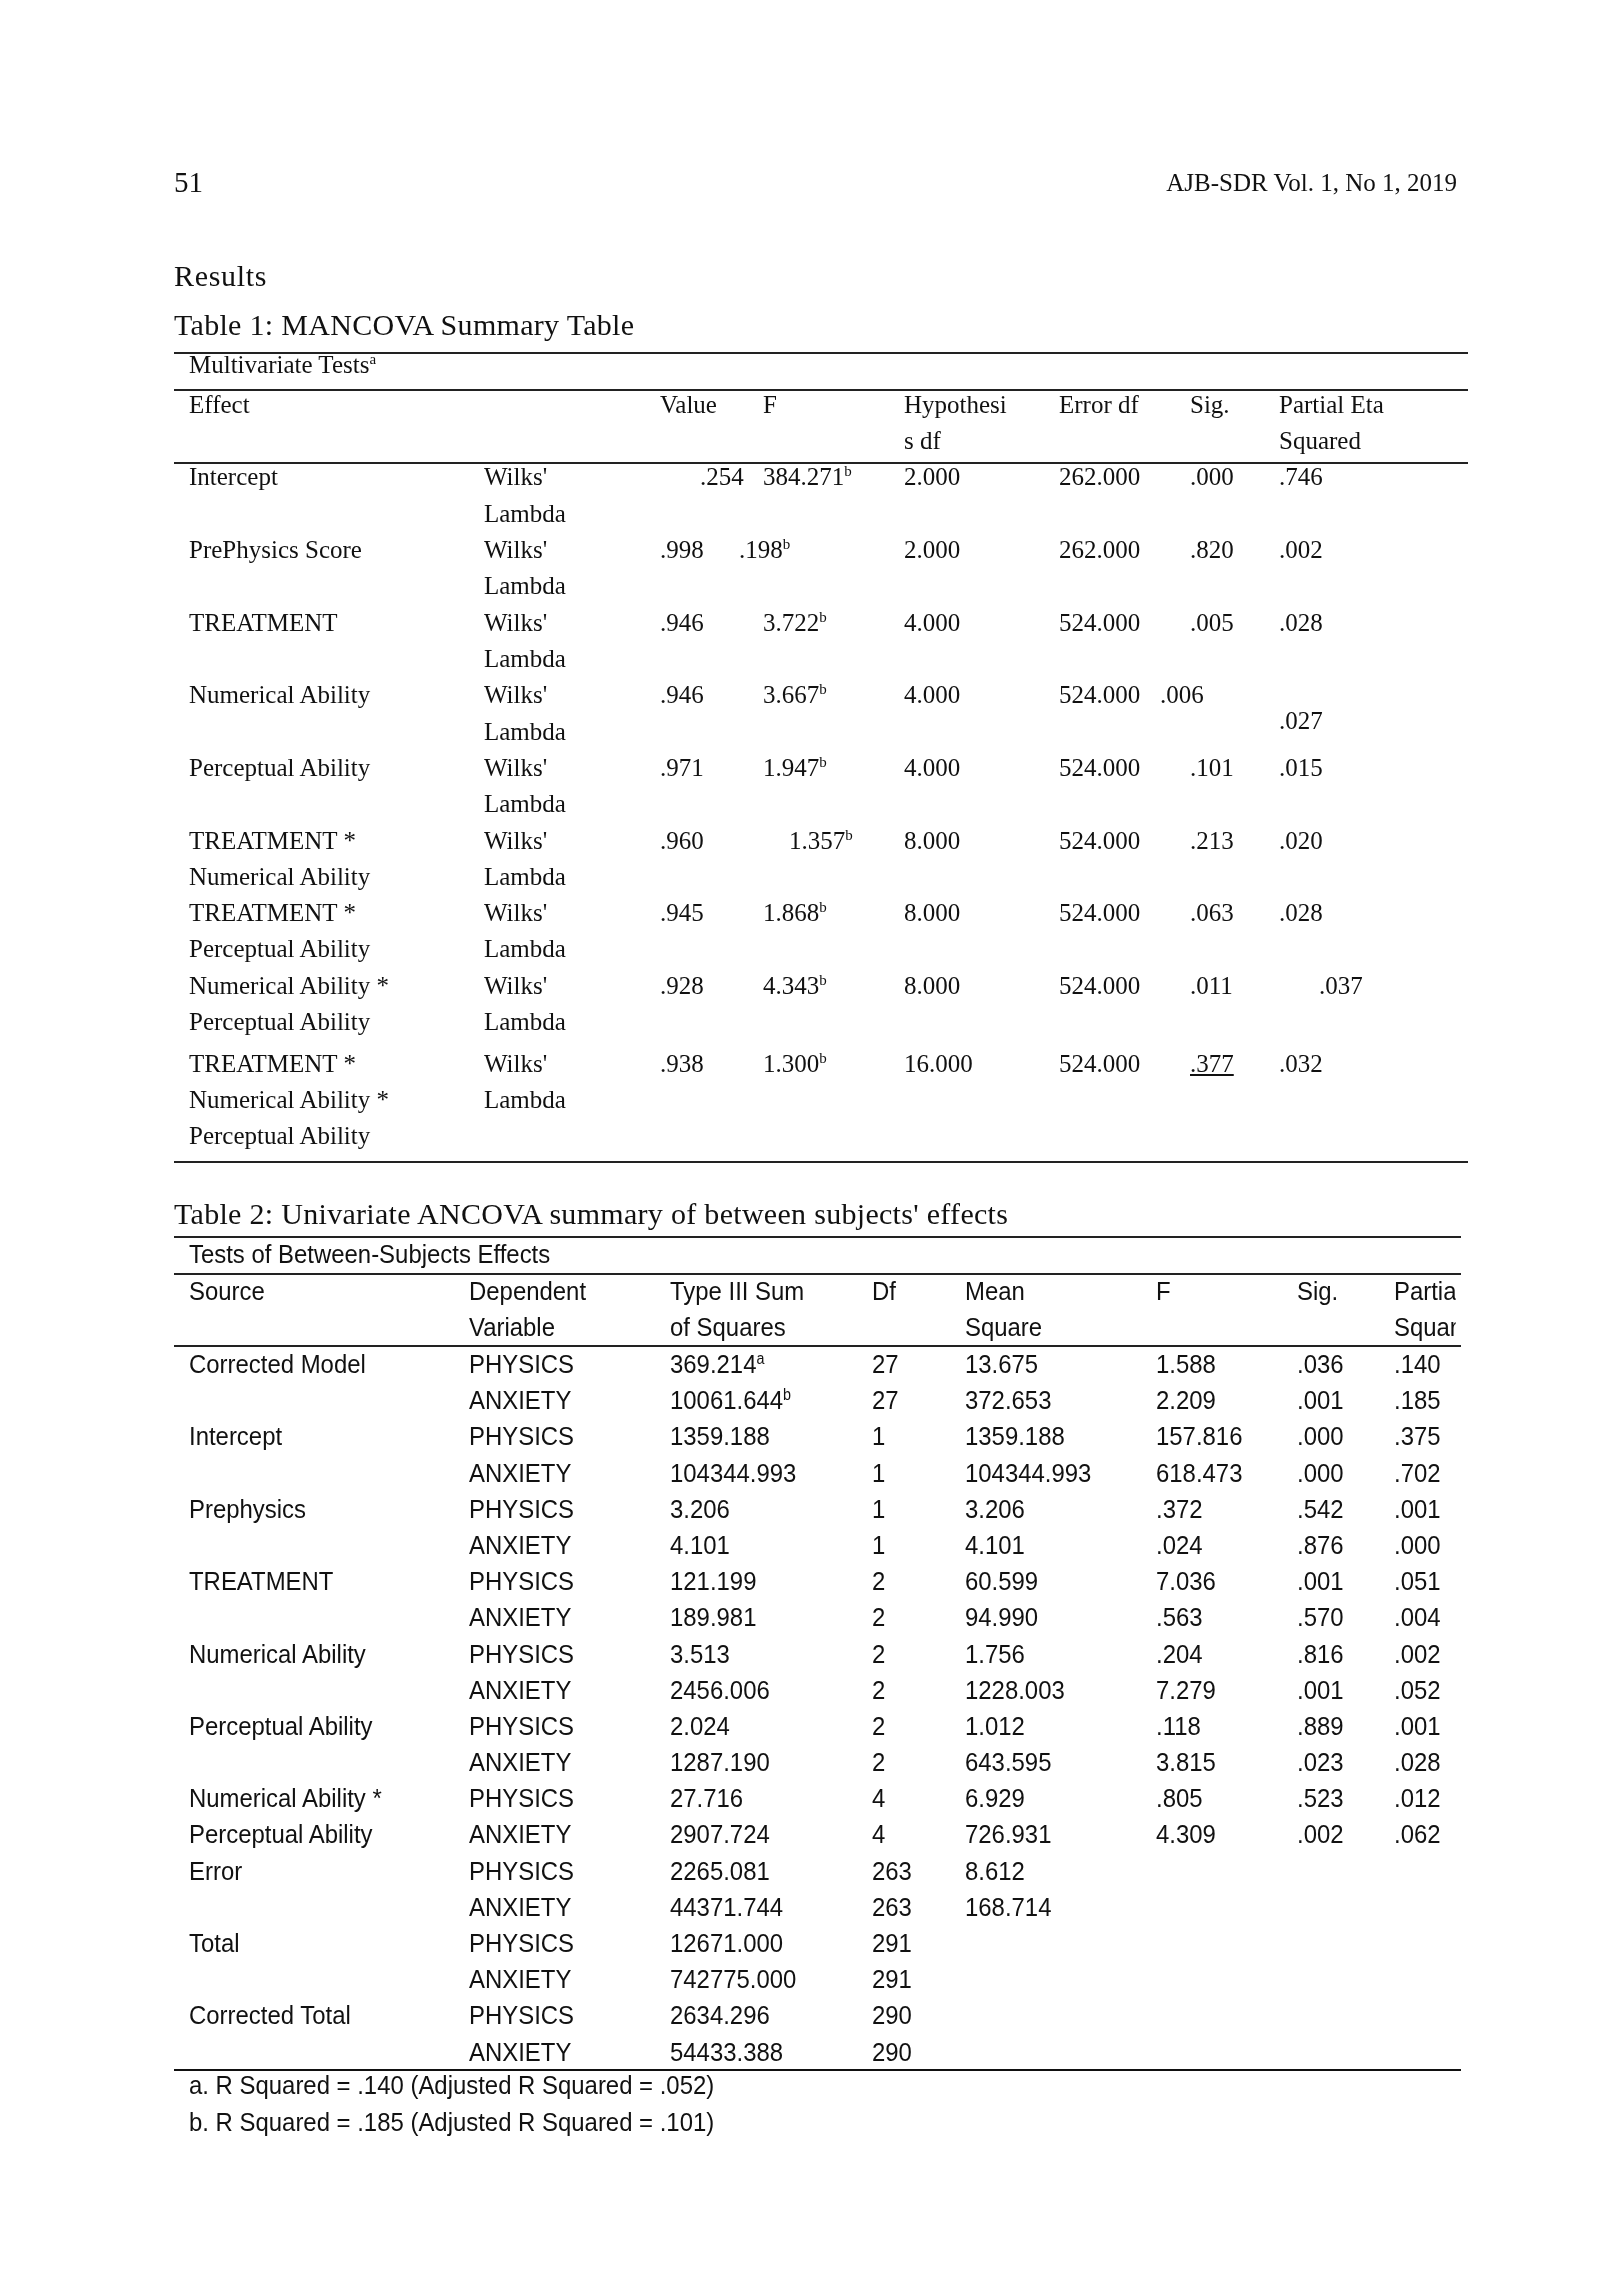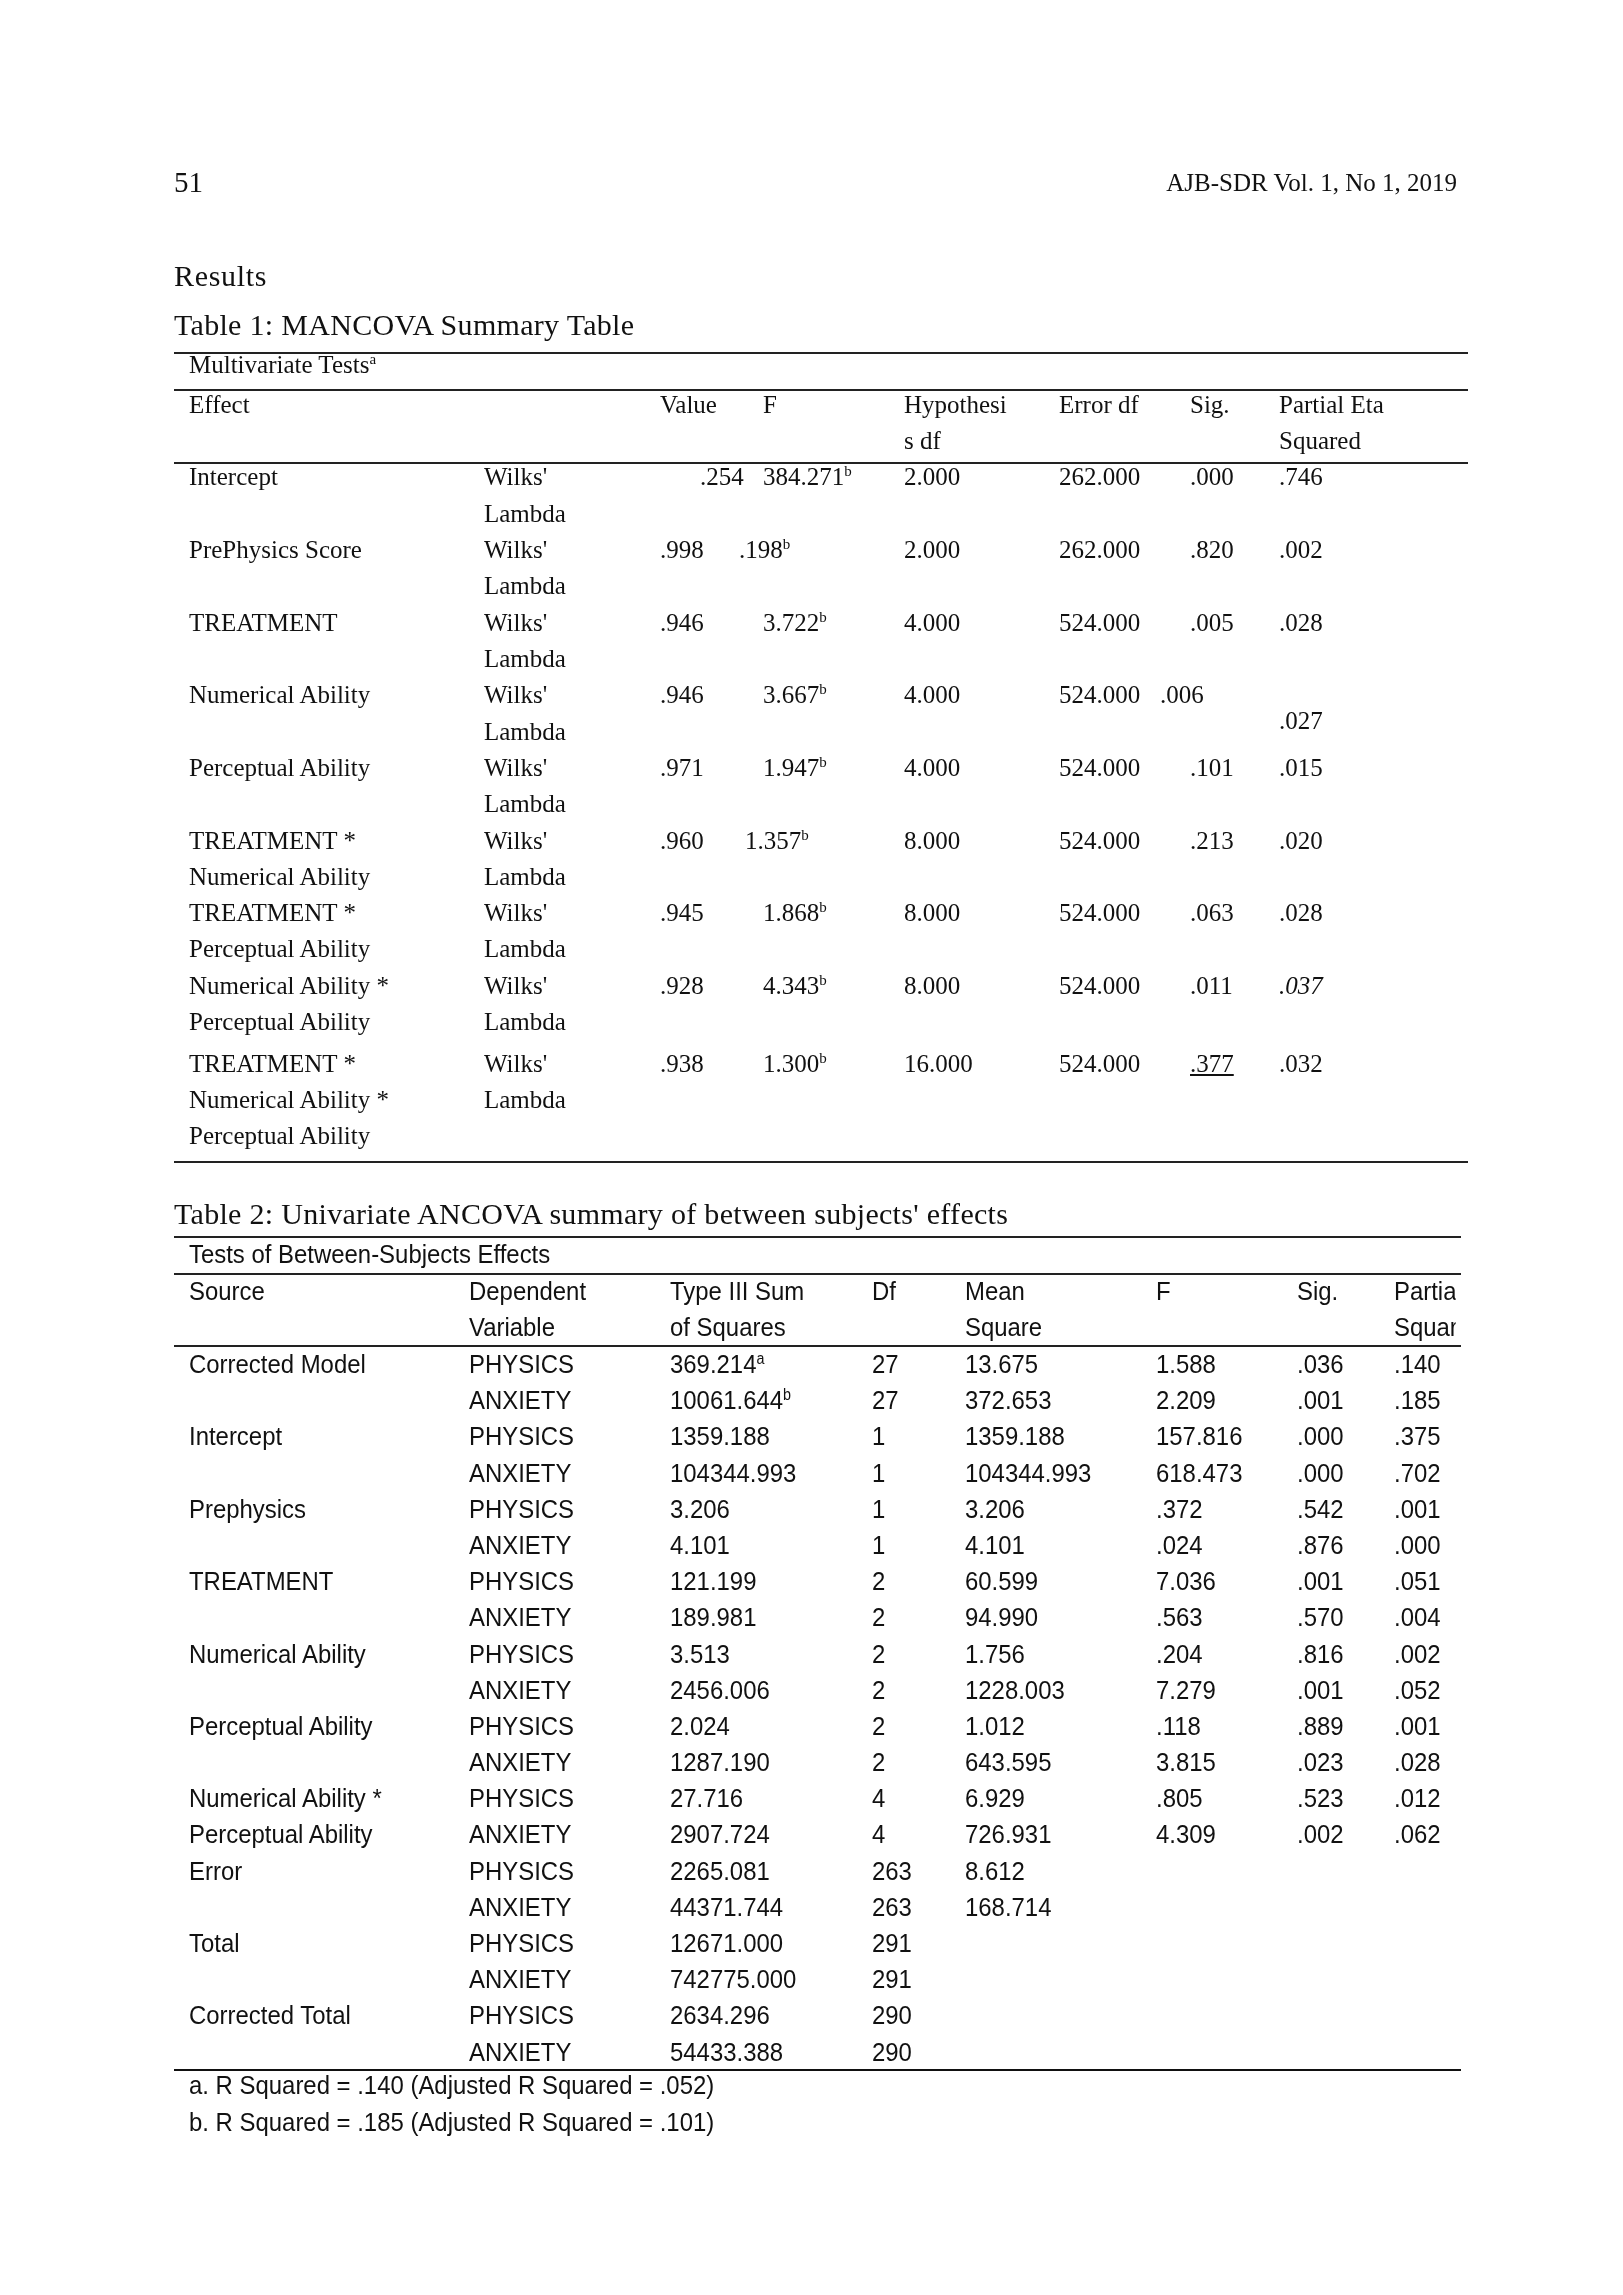--- a/index.html
+++ b/index.html
@@ -106,21 +106,21 @@
         <div class="cell serif t1" style="left: 1059px; top: 750px;">524.000</div>
         <div class="cell serif t1" style="left: 1190px; top: 750px;">.101</div>
         <div class="cell serif t1" style="left: 1279px; top: 750px;">.015</div>
       </div>
       <div>
         <div class="cell serif t1" style="left: 189px; top: 823px;">TREATMENT *</div>
         <div class="cell serif t1" style="left: 189px; top: 859px;">Numerical Ability</div>
         <div class="cell serif t1" style="left: 484px; top: 823px;">Wilks'</div>
         <div class="cell serif t1" style="left: 484px; top: 859px;">Lambda</div>
         <div class="cell serif t1" style="left: 660px; top: 823px;">.960</div>
-        <div class="cell serif t1" style="left: 745px; top: 823px;"><span>1.357</span><sup>b</sup></div>
+        <div class="cell serif t1" style="left: 789px; top: 823px;"><span>1.357</span><sup>b</sup></div>
         <div class="cell serif t1" style="left: 904px; top: 823px;">8.000</div>
         <div class="cell serif t1" style="left: 1059px; top: 823px;">524.000</div>
         <div class="cell serif t1" style="left: 1190px; top: 823px;">.213</div>
         <div class="cell serif t1" style="left: 1279px; top: 823px;">.020</div>
       </div>
       <div>
         <div class="cell serif t1" style="left: 189px; top: 895px;">TREATMENT *</div>
         <div class="cell serif t1" style="left: 189px; top: 931px;">Perceptual Ability</div>
         <div class="cell serif t1" style="left: 484px; top: 895px;">Wilks'</div>
         <div class="cell serif t1" style="left: 484px; top: 931px;">Lambda</div>
@@ -134,21 +134,21 @@
       <div>
         <div class="cell serif t1" style="left: 189px; top: 968px;">Numerical Ability *</div>
         <div class="cell serif t1" style="left: 189px; top: 1004px;">Perceptual Ability</div>
         <div class="cell serif t1" style="left: 484px; top: 968px;">Wilks'</div>
         <div class="cell serif t1" style="left: 484px; top: 1004px;">Lambda</div>
         <div class="cell serif t1" style="left: 660px; top: 968px;">.928</div>
         <div class="cell serif t1" style="left: 763px; top: 968px;"><span>4.343</span><sup>b</sup></div>
         <div class="cell serif t1" style="left: 904px; top: 968px;">8.000</div>
         <div class="cell serif t1" style="left: 1059px; top: 968px;">524.000</div>
         <div class="cell serif t1" style="left: 1190px; top: 968px;">.011</div>
-        <div class="cell serif t1" style="left: 1279px; top: 968px; font-style: italic;">.037</div>
+        <div class="cell serif t1" style="left: 1319px; top: 968px;">.037</div>
       </div>
       <div>
         <div class="cell serif t1" style="left: 189px; top: 1046px;">TREATMENT *</div>
         <div class="cell serif t1" style="left: 189px; top: 1082px;">Numerical Ability *</div>
         <div class="cell serif t1" style="left: 189px; top: 1118px;">Perceptual Ability</div>
         <div class="cell serif t1" style="left: 484px; top: 1046px;">Wilks'</div>
         <div class="cell serif t1" style="left: 484px; top: 1082px;">Lambda</div>
         <div class="cell serif t1" style="left: 660px; top: 1046px;">.938</div>
         <div class="cell serif t1" style="left: 763px; top: 1046px;"><span>1.300</span><sup>b</sup></div>
         <div class="cell serif t1" style="left: 904px; top: 1046px;">16.000</div>

